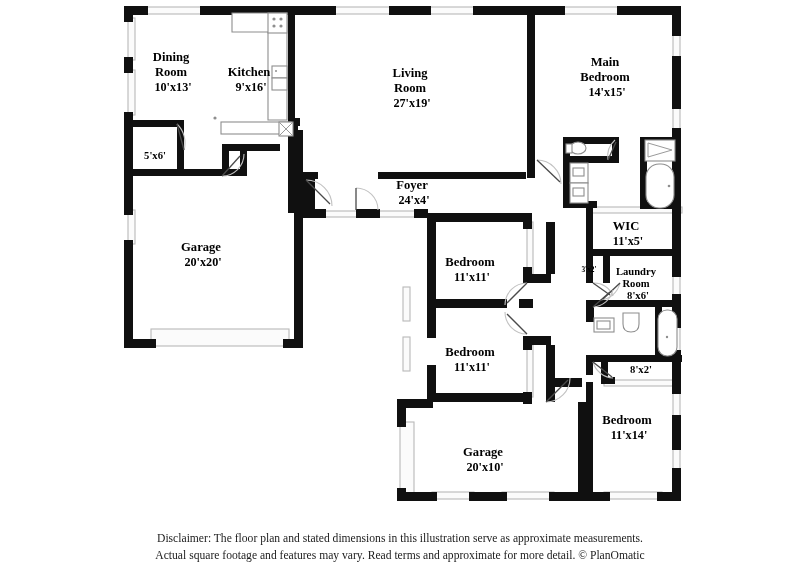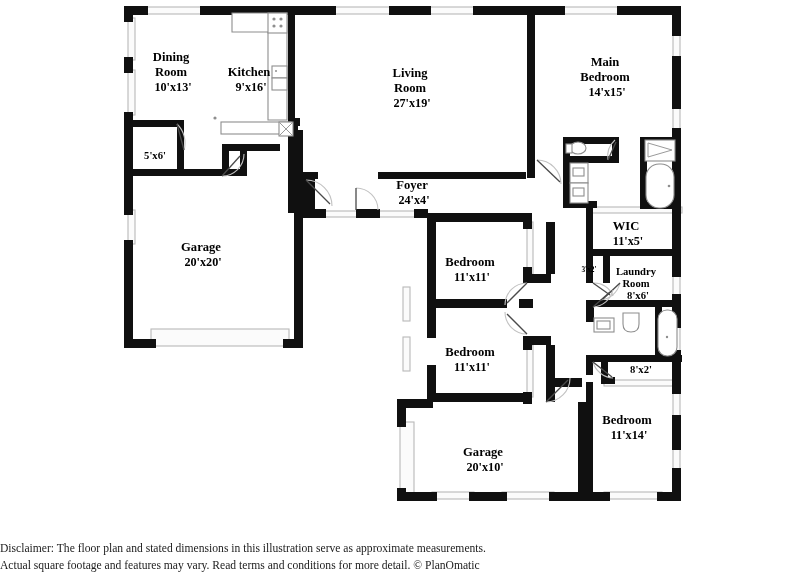--- a/index.html
+++ b/index.html
@@ -19,22 +19,22 @@
   .doorleaf{fill:none;stroke:#4a4a4a;stroke-width:1.3;}
   .rlabel{
     font-family:"Liberation Serif", serif;
     font-weight:bold;fill:#000000;text-anchor:middle;
   }
   .rlabel .nm{font-size:12.6px;}
   .rlabel .dm{font-size:12.2px;}
   .small .nm,.small .dm{font-size:10.6px;}
   .tiny .dm{font-size:7.4px;}
   .disclaimer{
-    position:absolute;left:0;right:0;bottom:8px;
-    text-align:left;
+    position:absolute;left:0;right:0;bottom:18px;
+    text-align:center;
     font-family:"Liberation Serif", serif;
     font-size:11.6px;color:#1b1b1b;line-height:1.42;
   }
   .disclaimer div{white-space:nowrap;}
 </style>
 </head>
 <body>
 
 <div id="plan-wrap">
 <svg id="floorplan" viewBox="0 0 800 582" xmlns="http://www.w3.org/2000/svg">
@@ -354,14 +354,14 @@
       <tspan class="nm" x="485" dy="0">Garage</tspan>
       <tspan class="dm" x="485" dy="15">20'x10'</tspan>
     </text>
   </g>
 
 </svg>
 </div>
 
 <div class="disclaimer">
   <div>Disclaimer: The floor plan and stated dimensions in this illustration serve as approximate measurements.</div>
-  <div>Actual square footage and features may vary. Read terms and conditions for more detail. © PlanOmatic</div>
+  <div>Actual square footage and features may vary. Read terms and approximate for more detail. © PlanOmatic</div>
 </div>
 
 </body></html>

